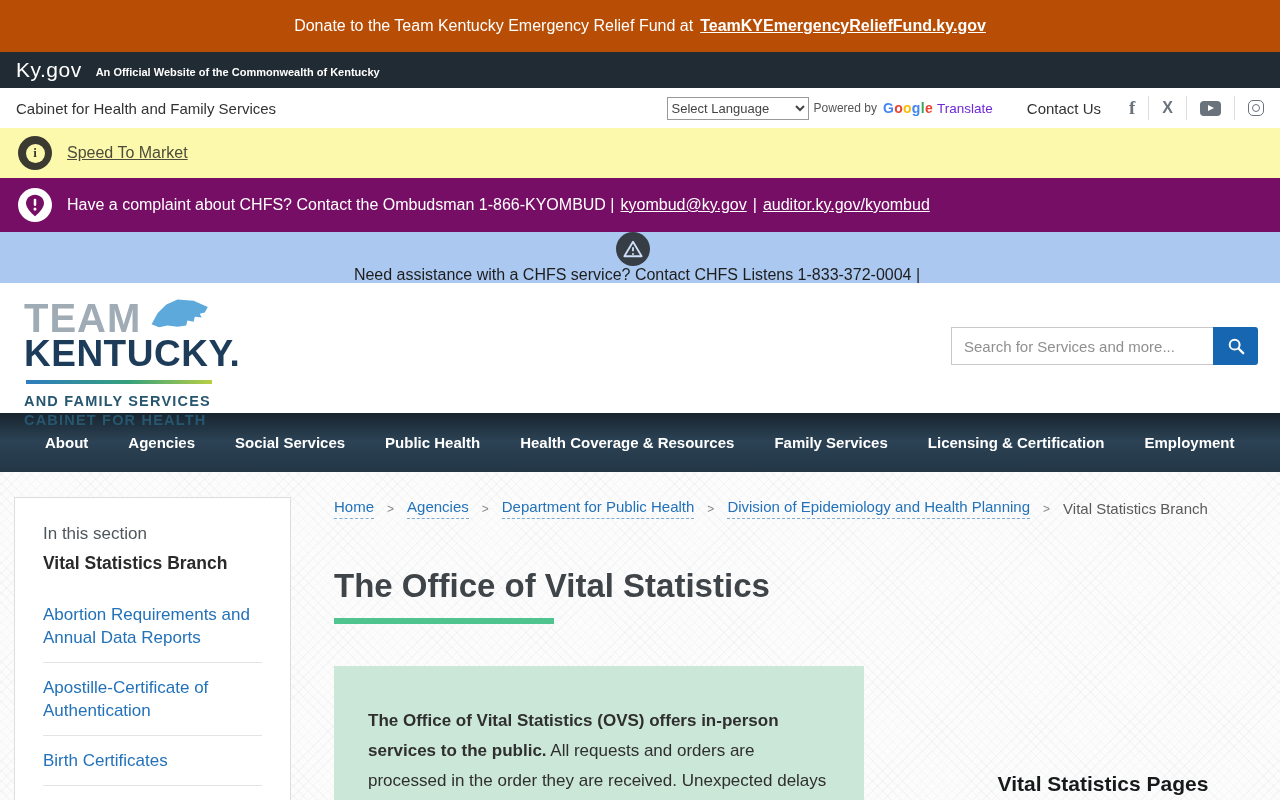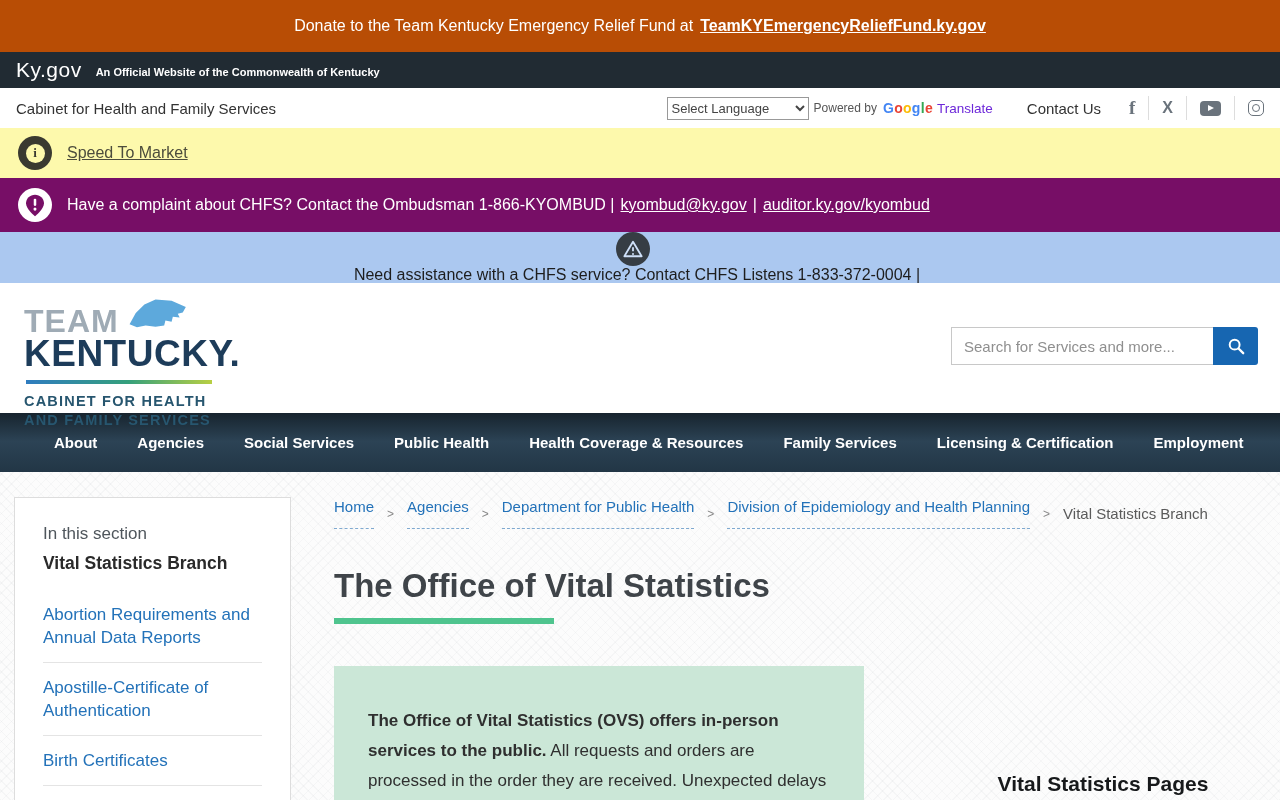--- a/index.html
+++ b/index.html
@@ -60,47 +60,47 @@
   .alert-yellow a { color:#4c4c3c; text-decoration:underline; }
   .alert-purple a { color:#fff; text-decoration:underline; }
   .alert-blue a { color:#1d1d1d; text-decoration:underline; }
   .alert .txt { margin-right:6px; }
   .alert .pipe { margin:0 6px; }
 
   
   .logo-section { height:130px; background:#fff; position:relative; }
   .logo { position:absolute; left:24px; top:14px; cursor:pointer; }
   .logo-row1 { display:flex; align-items:flex-end; gap:8px; }
-  .logo-team { font-size:32px; color:#9fabb5; font-weight:600; letter-spacing:1px; line-height:0.85; }
+  .logo-team { font-size:40px; color:#9fabb5; font-weight:600; letter-spacing:1px; line-height:0.85; }
   .logo-kentucky { font-size:37px; font-weight:800; color:#1d3c5a; letter-spacing:0.5px; line-height:1.05; }
   .logo-grad { width:186px; height:4px; margin:6px 0 8px 2px;
                background:linear-gradient(90deg,#2f7cc0 0%,#35a07c 55%,#b8cf43 100%); }
   .logo-cab { font-size:14.5px; color:#27566f; letter-spacing:1.2px; font-weight:600; line-height:1.35; }
 
   .search-box { position:absolute; right:22px; top:44px; display:flex; }
   .search-input { width:262px; height:38px; border:1px solid #c8c8c8; border-right:none;
                   padding:0 12px; font-size:15px; color:#333; font-family:"Liberation Sans",sans-serif; }
   .search-input::placeholder { color:#8f8f8f; }
   .search-btn { width:45px; height:38px; background:#1766b1; border:none; cursor:pointer;
                 display:flex; align-items:center; justify-content:center; border-radius:0 3px 3px 0; }
 
   
   .main-nav { height:59px; background:linear-gradient(180deg,#17242e 0%,#2c4355 48%,#223646 100%);
-              display:flex; align-items:center; padding:0 34px; }
+              display:flex; align-items:center; padding:0 25px; }
   .main-nav a { color:#fff; font-size:15px; font-weight:bold; padding:0 20px; cursor:pointer; white-space:nowrap; }
 
   
   .page-body { position:relative; height:328px; overflow:hidden;
     background:
       repeating-linear-gradient(45deg, rgba(120,130,140,0.05) 0 1px, transparent 1px 7px),
       repeating-linear-gradient(-45deg, rgba(120,130,140,0.05) 0 1px, transparent 1px 7px),
       #fcfcfc; }
 
   .breadcrumb { position:absolute; left:334px; top:26px; display:flex; align-items:center; font-size:15px; }
-  .breadcrumb a { color:#2372b9; border-bottom:1px dashed #7fa9d0; padding-bottom:13px; cursor:pointer; }
+  .breadcrumb a { color:#2372b9; border-bottom:1px dashed #7fa9d0; padding-bottom:3px; cursor:pointer; }
   .breadcrumb .bc-sep { color:#888; font-size:12px; margin:0 13px; }
   .breadcrumb .bc-current { color:#5a5a5a; }
 
   .sidebar-card { position:absolute; left:14px; top:25px; width:277px; height:420px;
                   background:#fff; border:1px solid #ddd; padding:26px 28px; }
   .side-label { font-size:17px; color:#4f565c; }
   .side-title { font-size:17.5px; font-weight:bold; color:#2a2a2a; margin-top:9px; }
   .side-list { list-style:none; margin-top:16px; }
   .side-list li { padding:13px 0; border-bottom:1px solid #e4e4e4; }
   .side-list a { font-size:17px; line-height:23px; color:#2372b9; cursor:pointer; }
@@ -196,22 +196,22 @@
     <div class="logo-row1">
       <span class="logo-team">TEAM</span>
       <span>
         <svg width="62" height="34" viewBox="0 0 100 55" fill="#5da9dc">
           <path d="M4 44 L14 26 L28 12 L46 4 L72 6 L95 16 L90 25 L82 27 L85 33 L74 32 L72 40 L62 38 L60 46 L46 48 L30 46 L16 49 Z"></path>
         </svg>
       </span>
     </div>
     <div class="logo-kentucky">KENTUCKY.</div>
     <div class="logo-grad"></div>
+    <div class="logo-cab">AND FAMILY SERVICES</div>
     <div class="logo-cab">CABINET FOR HEALTH</div>
-    <div class="logo-cab">AND FAMILY SERVICES</div>
   </div>
   <div class="search-box">
     <input class="search-input" type="text" placeholder="Search for Services and more..." style="">
     <button class="search-btn">
       <svg width="18" height="18" viewBox="0 0 20 20">
         <circle cx="8.5" cy="8.5" r="5.5" fill="none" stroke="#fff" stroke-width="2.2"></circle>
         <line x1="12.8" y1="12.8" x2="18" y2="18" stroke="#fff" stroke-width="2.6" stroke-linecap="round"></line>
       </svg>
     </button>
   </div>

